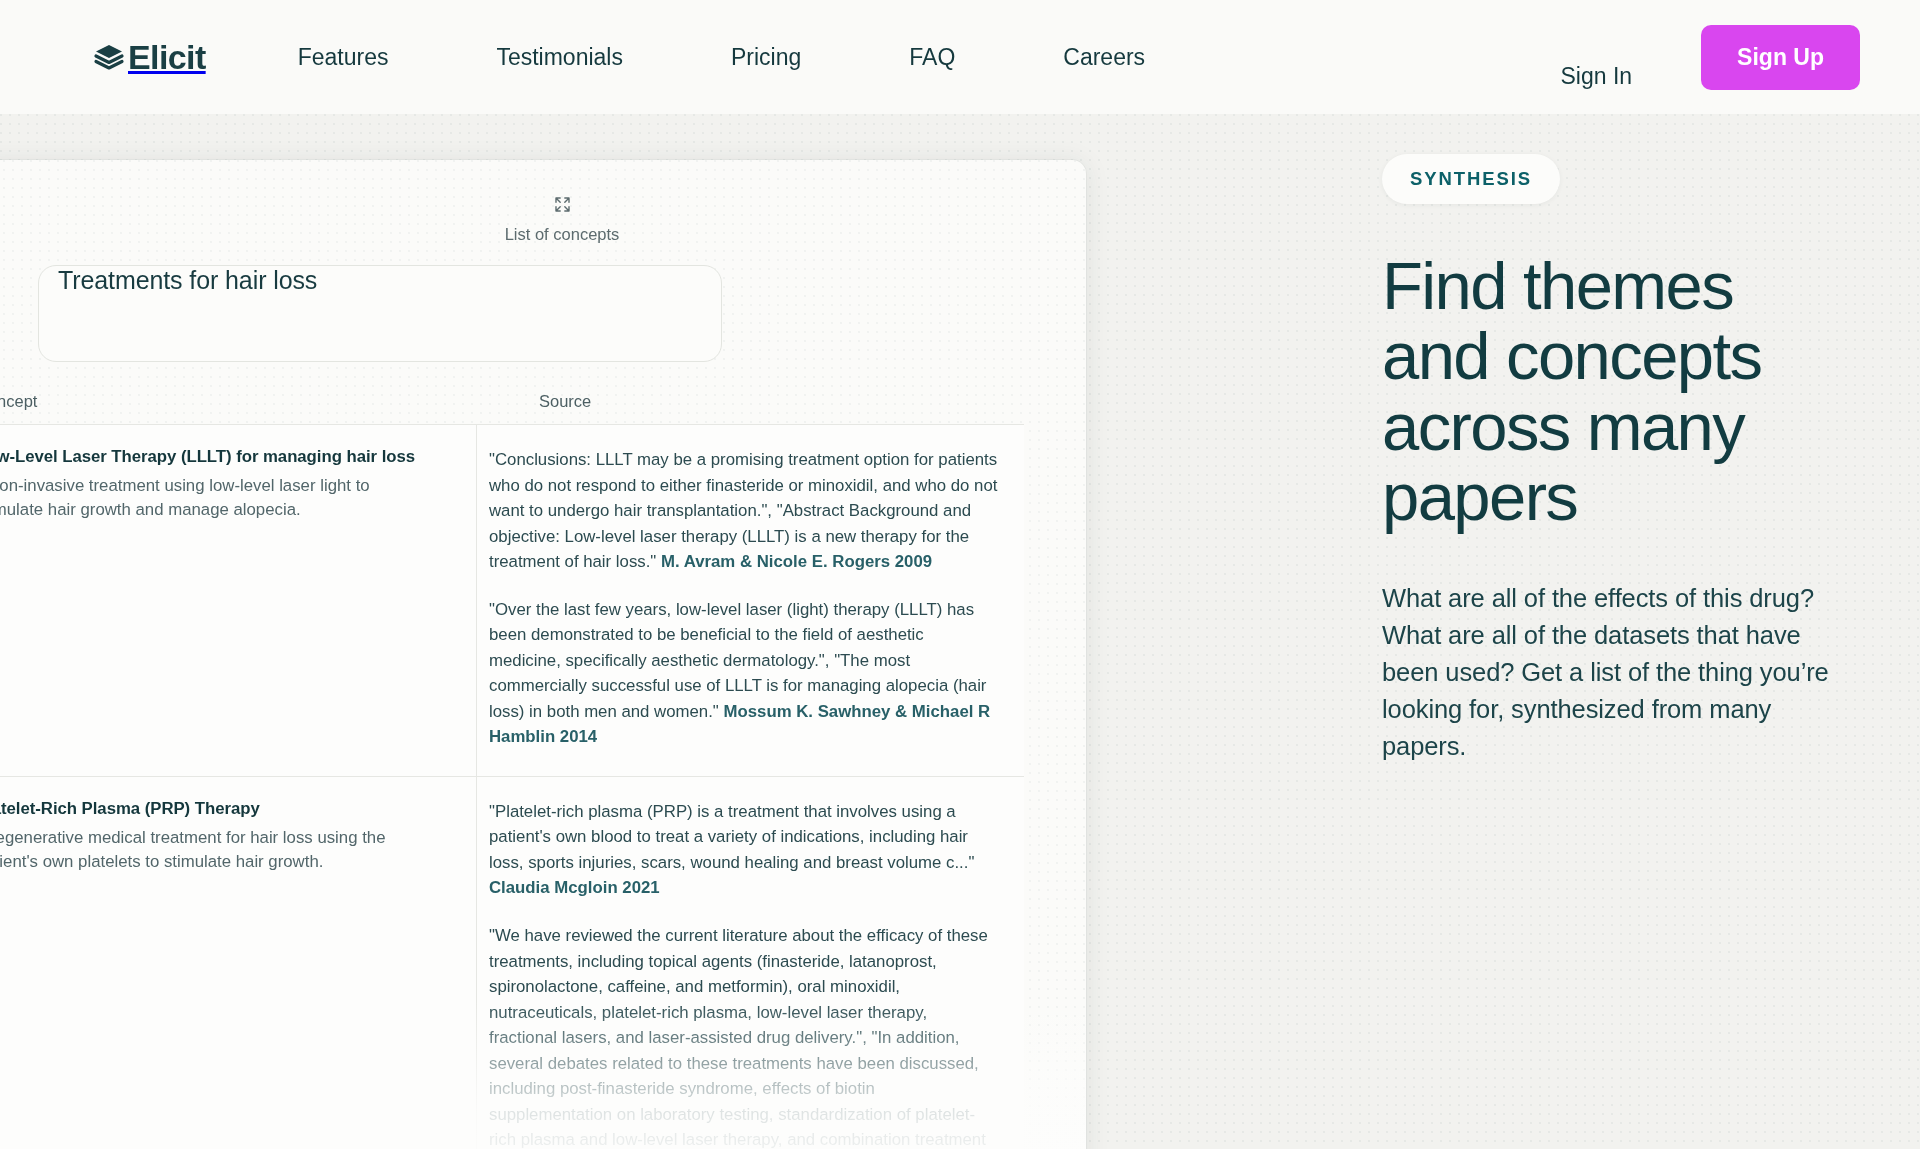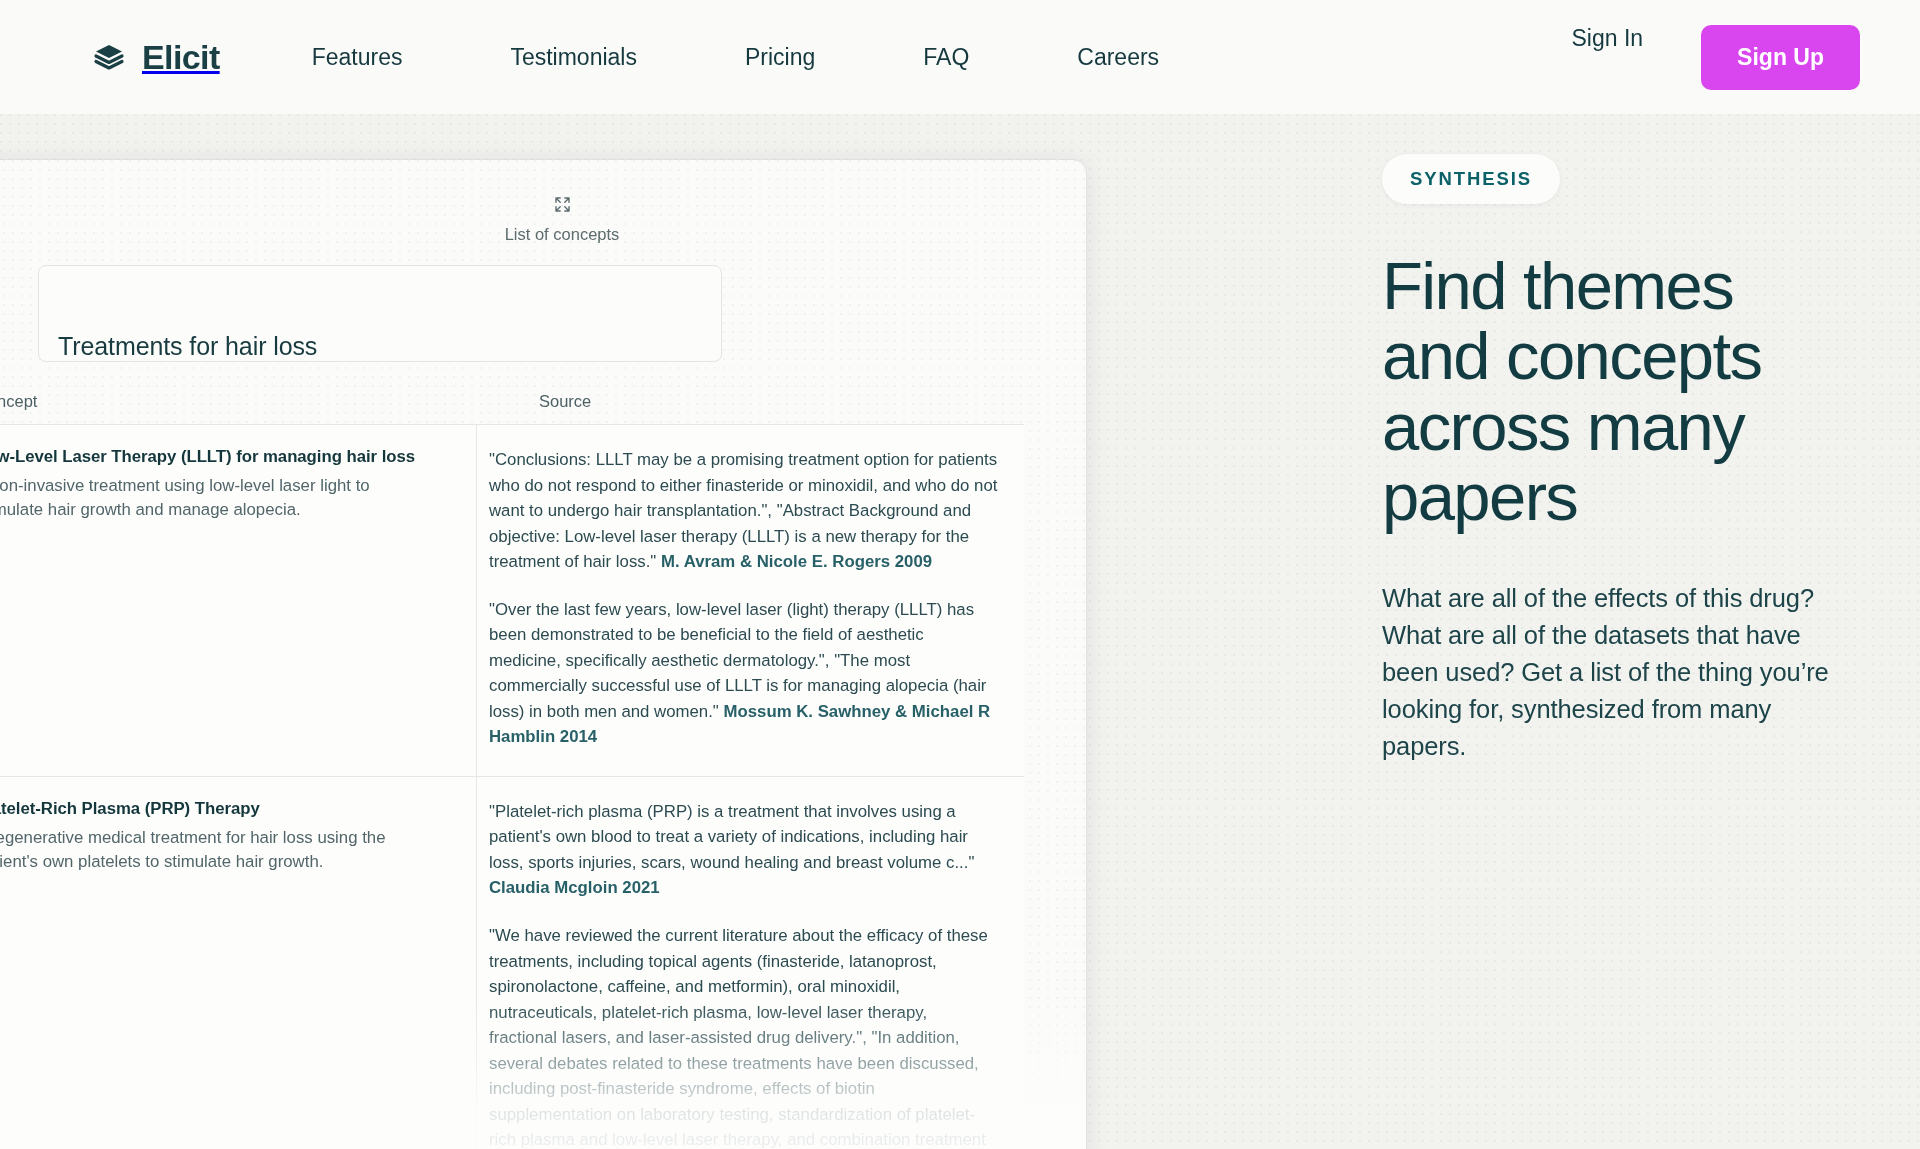--- a/index.html
+++ b/index.html
@@ -24,21 +24,21 @@
     display: flex;
     align-items: center;
     padding: 0 60px 0 92px;
     position: relative;
     z-index: 20;
   }
 
   .brand {
     display: flex;
     align-items: center;
-    gap: 16px;
+    gap: 2px;
     margin-right: 92px;
     text-align: right;
   }
   .brand-logo { display:block; width:34px; height:34px; }
   .brand-name {
     font-size: 34px;
     font-weight: 700;
     letter-spacing: -0.6px;
     color: #1a3f44;
   }
@@ -53,22 +53,22 @@
     color: #15393e;
     text-decoration: none;
     white-space: nowrap;
     cursor: pointer;
     padding: 10px 0;
   }
   .nav-link + .nav-link { margin-left: 108px; }
 
   .nav-right {
     display: flex;
-    align-items: flex-start;
-    gap: 0;
+    align-items: flex-end;
+    gap: 11px;
   }
   .signin-link {
     font-size: 23px;
     color: #15393e;
     text-decoration: none;
     cursor: pointer;
     margin-right: 58px;
     white-space: nowrap;
   }
   .signup-btn {
@@ -144,23 +144,23 @@
     margin-bottom: 21px;
     flex-direction: column;
   }
   .concepts-label svg { display: block; }
 
   .query-box {
     width: 684px;
     height: 97px;
     background: #fcfcfa;
     border: 1px solid #e3e5e0;
-    border-radius: 8px;
-    display: flex;
-    align-items: flex-end;
+    border-radius: 18px;
+    display: flex;
+    align-items: flex-start;
     padding: 0 19px;
     margin-bottom: 30px;
   }
   .query-text {
     font-size: 25px;
     color: #183b40;
     letter-spacing: -0.1px;
   }
 
   

